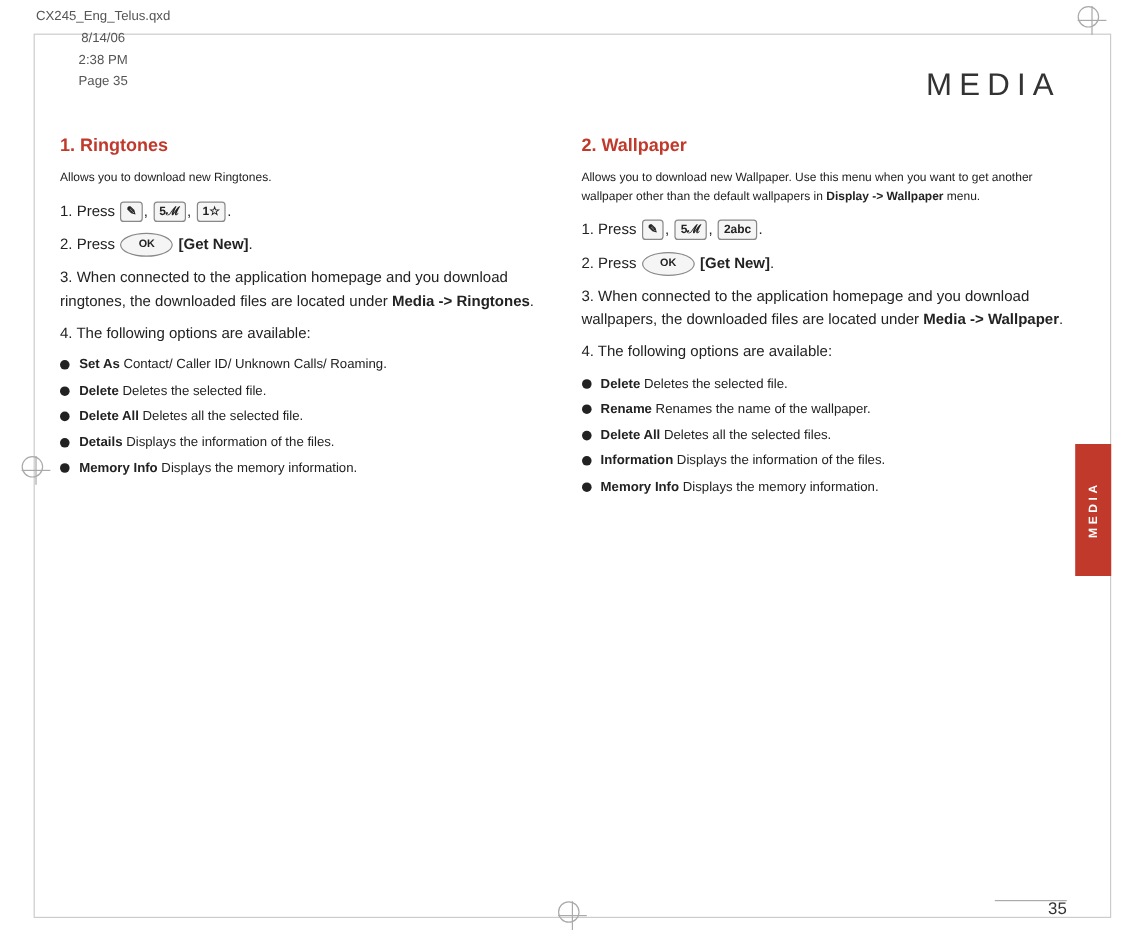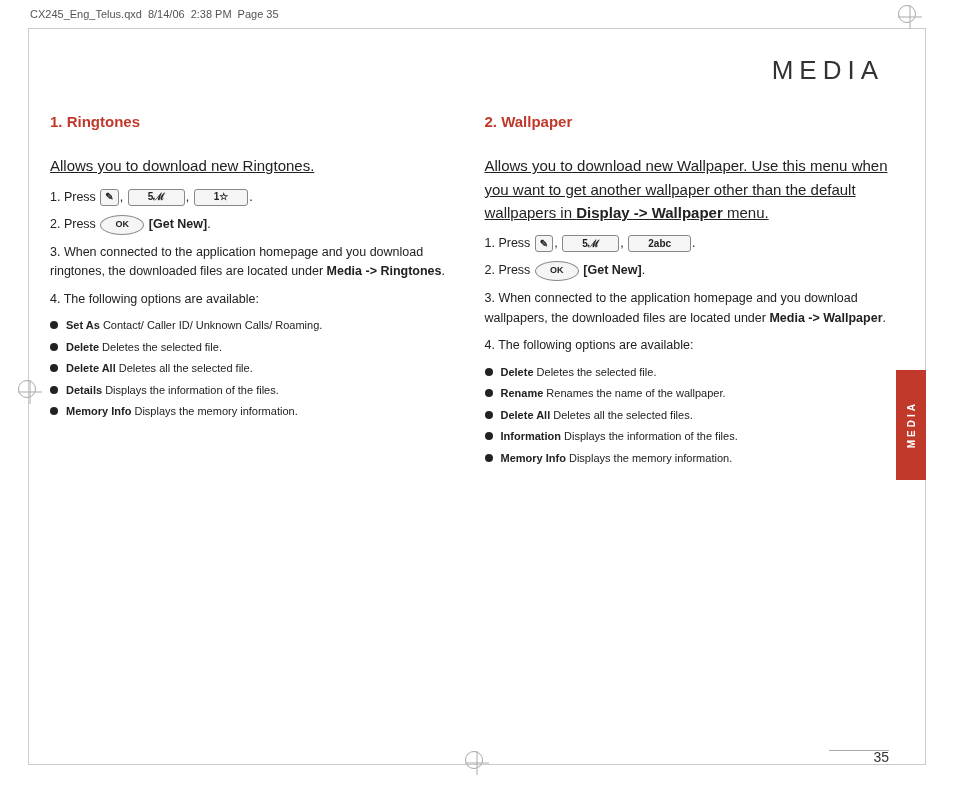--- a/index.html
+++ b/index.html
@@ -17,20 +17,21 @@
     
     .top-bar {
       position: absolute;
       top: 8px;
       left: 30px;
       font-size: 11px;
       color: #555;
       display: flex;
       align-items: center;
       gap: 6px;
+      flex-direction: column;
     }
 
     
     .page-border {
       position: absolute;
       top: 28px;
       left: 28px;
       right: 28px;
       bottom: 28px;
       border: 1px solid #ccc;
@@ -86,42 +87,41 @@
       flex: 1;
       font-size: 12.5px;
       line-height: 1.55;
       color: #222;
     }
 
     .section-title {
       color: #c0392b;
       font-size: 15px;
       font-weight: bold;
-      margin-bottom: 21px;
+      margin-bottom: 8px;
     }
 
     .intro-text {
       margin-bottom: 10px;
-      font-size: 15px;
-      text-decoration: underline;
+      font-size: 10px;
     }
 
     .step {
       margin-bottom: 8px;
       font-size: 12.5px;
     }
 
     
     .key-btn {
       display: inline-flex;
       align-items: center;
       justify-content: center;
       border: 1px solid #888;
       border-radius: 3px;
-      padding: 0px 19px;
+      padding: 0px 4px;
       font-size: 10px;
       font-weight: bold;
       background: #f5f5f5;
       min-width: 20px;
       height: 17px;
       vertical-align: middle;
       margin: 0 1px;
     }
     .key-btn-circle {
       display: inline-flex;

